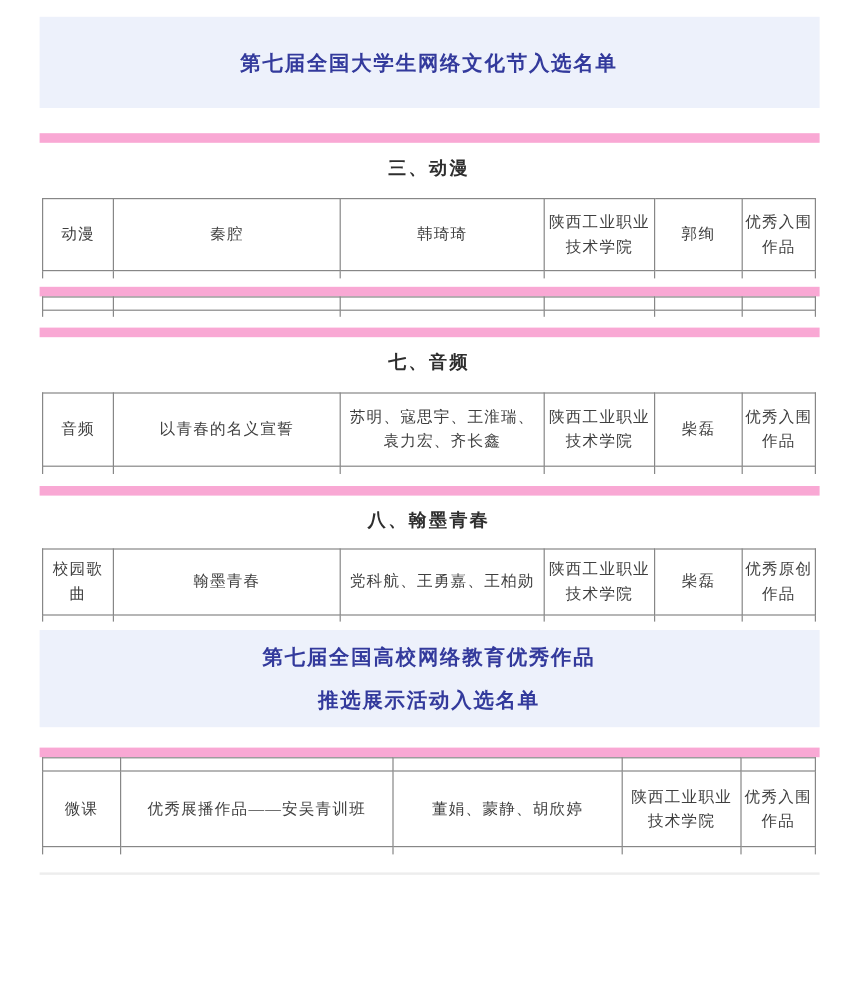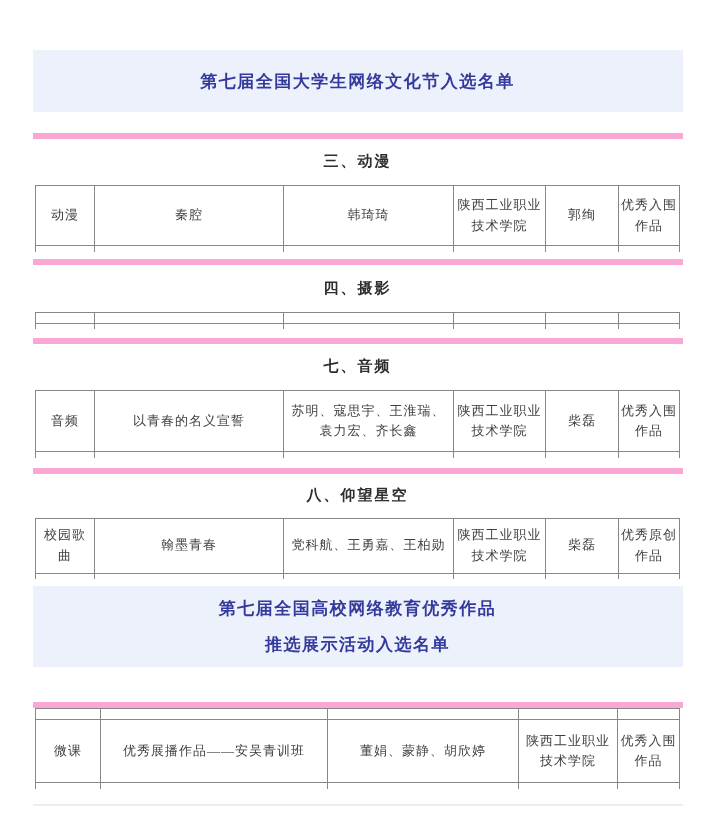--- a/index.html
+++ b/index.html
@@ -9,28 +9,28 @@
     font-family: "Liberation Sans", "DejaVu Sans", sans-serif;
     overflow: hidden;
   }
   .content { width: 650px; margin: 0 auto; padding-top: 14px; }
 
   .banner {
     background: #edf1fb;
     display: flex; flex-direction: column;
     align-items: center; justify-content: center;
   }
-  .banner-1 { height: 62px; margin-bottom: 21px; margin-top: 36px; }
-  .banner-2 { height: 81px; margin-bottom: 35px; row-gap: 13px; }
+  .banner-1 { height: 76px; margin-bottom: 21px; }
+  .banner-2 { height: 81px; margin-bottom: 17px; row-gap: 13px; }
   .banner-title {
     color: #333a9c; font-size: 17px; font-weight: bold;
     letter-spacing: 1.5px;
   }
 
-  .section { border-top: 6px solid #f9a8d4; }
+  .section { border-top: 8px solid #f9a8d4; }
   .section-heading {
     text-align: center; font-size: 15px; font-weight: bold;
     color: #2e2e2e; letter-spacing: 2px; line-height: 20px;
     font-family: "Liberation Serif", "DejaVu Serif", serif;
   }
   .sec-1 .section-heading { padding: 12px 0 14px; }
   .sec-2 .section-heading { padding: 13px 0 14px; }
   .sec-3 .section-heading { padding: 12px 0 14px; }
   .sec-4 .section-heading { padding: 11px 0 13px; }
   .sec-5 .section-heading { padding: 0; }
@@ -98,21 +98,20 @@
             <td></td>
             <td></td>
             <td></td>
             <td></td>
       </tr>
     </tbody>
       </table>
   </div>
 
   <div class="section sec-2">
-    <div class="section-heading">四、摄影</div>
     <table class="award-table">
       <colgroup>
         <col style="width:59px">
           <col style="width:189px">
           <col style="width:170px">
         <col style="width:92px">
           <col style="width:73px">
           <col style="width:61px">
       </colgroup>
       <tbody>
@@ -162,21 +161,21 @@
             <td></td>
             <td></td>
             <td></td>
             <td></td>
       </tr>
     </tbody>
       </table>
   </div>
 
   <div class="section sec-4">
-    <div class="section-heading">八、仰望星空</div>
+    <div class="section-heading">八、翰墨青春</div>
     <table class="award-table">
       <colgroup>
         <col style="width:59px">
           <col style="width:189px">
           <col style="width:170px">
         <col style="width:92px">
           <col style="width:73px">
           <col style="width:61px">
       </colgroup>
       <tbody>

